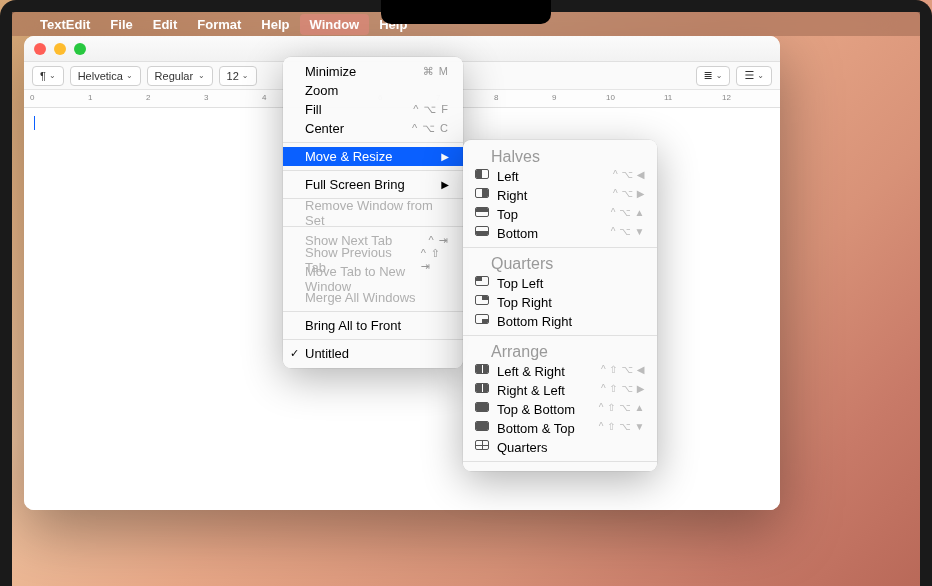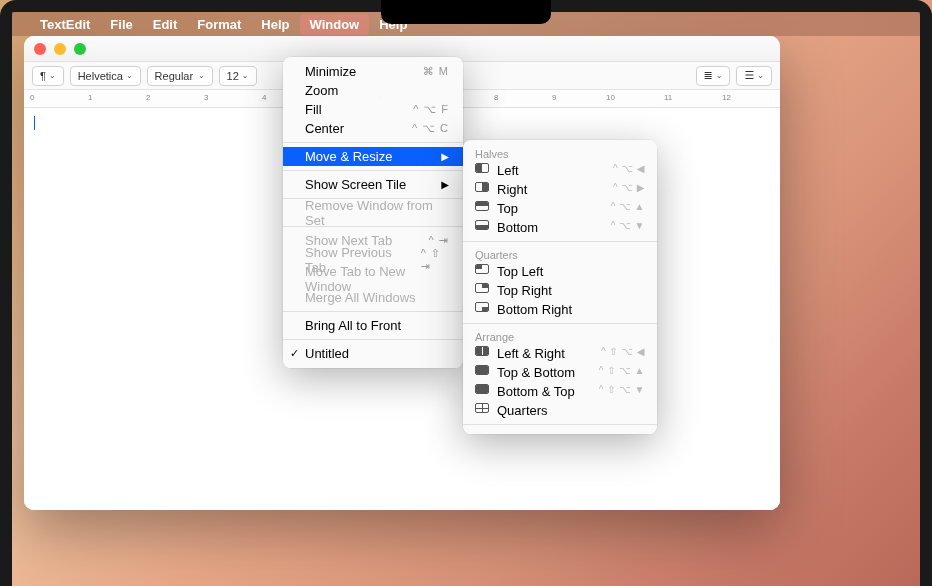--- a/index.html
+++ b/index.html
@@ -164,23 +164,24 @@
   left: 463px;
   width: 194px;
   background: rgba(250,250,250,0.97);
   border-radius: 8px;
   box-shadow: 0 10px 40px rgba(0,0,0,0.3), 0 0 0 0.5px rgba(0,0,0,0.1);
   padding: 5px 0;
   font-size: 13px;
   z-index: 61;
 }
 .sub-header {
-  font-size: 11px;
+  font-size: 16px;
   color: #999;
   padding: 3px 12px 1px;
+  margin-left: 16px;
 }
 .sub-row {
   display: flex;
   align-items: flex-start;
   padding: 2px 12px;
   height: 19px;
   gap: 8px;
 }
 .sub-row .sub-shortcut {
   margin-left: auto;
@@ -295,21 +296,21 @@
       <span>Center</span>
       <span class="shortcut">^ ⌥ C</span>
     </div>
   <div class="separator"></div>
   <div class="menu-row highlighted">
       <span>Move &amp; Resize</span>
       <span class="arrow">▶</span>
     </div>
   <div class="separator"></div>
   <div class="menu-row">
-      <span>Show Screen Tile</span>
+      <span>Full Screen Bring</span>
       <span class="arrow">▶</span>
     </div>
   <div class="separator"></div>
   <div class="menu-row disabled">
       <span>Remove Window from Set</span>
     </div>
   <div class="separator"></div>
   <div class="menu-row disabled">
       <span>Show Next Tab</span>
       <span class="shortcut">^ ⇥</span>
@@ -372,20 +373,25 @@
       <span>Bottom Right</span>
     </div>
   <div class="separator"></div>
   <div class="sub-header">Arrange</div>
   <div class="sub-row">
       <span class="win-icon ic-lr"></span>
       <span>Left &amp; Right</span>
       <span class="sub-shortcut">^ ⇧ ⌥ ◀</span>
     </div>
   <div class="sub-row">
+      <span class="win-icon ic-lr"></span>
+      <span>Right &amp; Left</span>
+      <span class="sub-shortcut">^ ⇧ ⌥ ▶</span>
+    </div>
+  <div class="sub-row">
       <span class="win-icon ic-tb"></span>
       <span>Top &amp; Bottom</span>
       <span class="sub-shortcut">^ ⇧ ⌥ ▲</span>
     </div>
   <div class="sub-row">
       <span class="win-icon ic-tb"></span>
       <span>Bottom &amp; Top</span>
       <span class="sub-shortcut">^ ⇧ ⌥ ▼</span>
     </div>
   <div class="sub-row">

